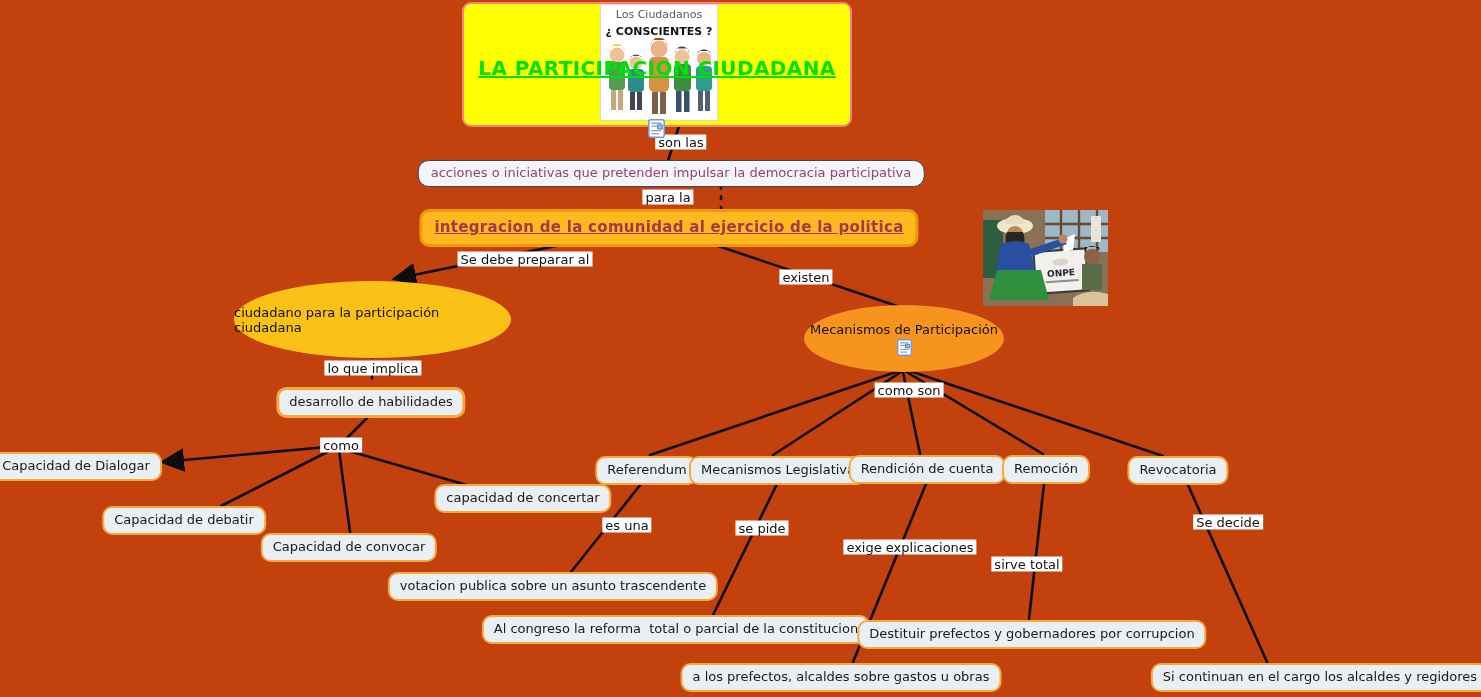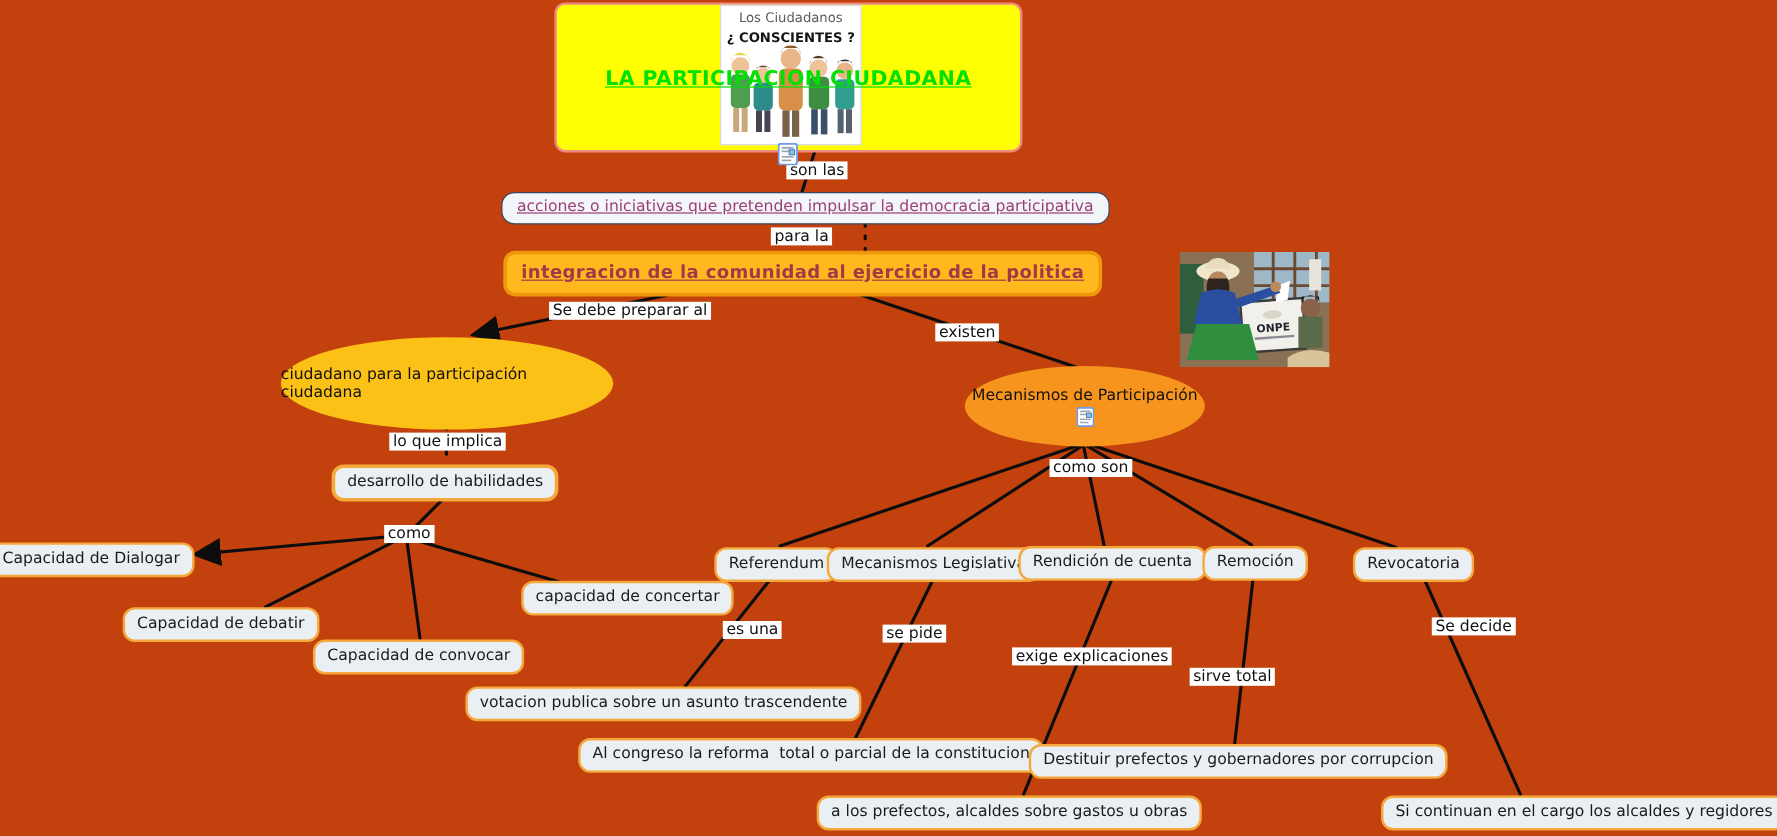--- a/index.html
+++ b/index.html
@@ -8,21 +8,21 @@
     font-family:"DejaVu Sans","Liberation Sans",sans-serif;background:#c2410c;
   }
   svg.lines{position:absolute;left:0;top:0;z-index:1;}
   .node{
     position:absolute;z-index:3;transform:translateX(-50%);
     background:#e9eff2;border:2px solid #f5a93c;border-radius:10px;
     padding:3px 10px;font-size:13px;color:#1a1a1a;white-space:pre;line-height:1.45;
   }
   .node--plain{
     background:#f2f6f8;border:1.5px solid #39465e;border-radius:11px;
-    color:#9c3d78;padding:3px 12px;text-decoration:underline;
+    color:#9c3d78;padding:3px 12px;
   }
   .node--highlight{
     background:#ffb81e;border:3px solid #f0980b;border-radius:10px;
     font-weight:bold;text-decoration:underline;color:#a13a48;
     font-size:15px;padding:5px 12px;letter-spacing:0.3px;
   }
   .ellipse{
     position:absolute;z-index:3;border-radius:50%;
     display:flex;flex-direction:column;align-items:center;justify-content:center;
     font-size:13px;color:#111;gap:2px;
@@ -38,21 +38,21 @@
     background:#fdff02;border:2px solid #f08880;border-radius:9px;box-sizing:border-box;
   }
   .title-img{
     position:absolute;left:136px;top:0px;width:118px;height:117px;
     background:#ffffff;border:1px solid #d8d8d8;box-sizing:border-box;overflow:hidden;
   }
   .title-img .cap1{margin-top:3px;text-align:center;font-size:11px;color:#5a5a5a;}
   .title-img .cap2{margin-top:4px;text-align:center;font-size:11px;font-weight:bold;color:#141414;}
   .main-title{
     position:absolute;left:50%;top:52px;transform:translateX(-50%);z-index:5;
-    color:#00e104;font-weight:bold;text-decoration:underline;font-size:17px;
+    color:#00e104;font-weight:bold;text-decoration:underline;font-size:20px;
     white-space:nowrap;letter-spacing:0.4px;
   }
   .res-icon{position:absolute;z-index:6;display:block;}
   .photo{position:absolute;left:983px;top:210px;width:125px;height:96px;z-index:3;}
 </style>
 </head>
 <body>
 
 <div id="canvas">
 

